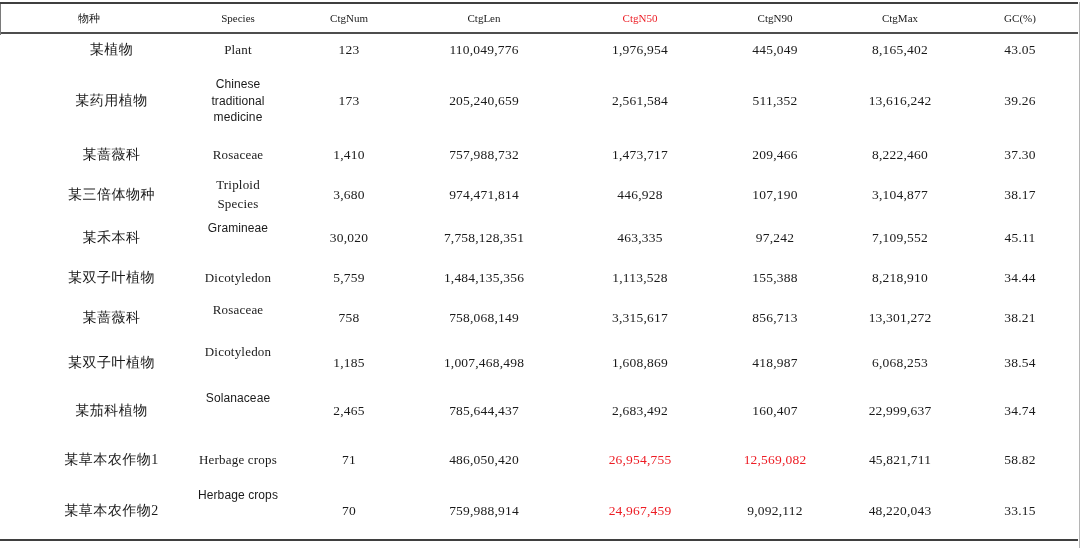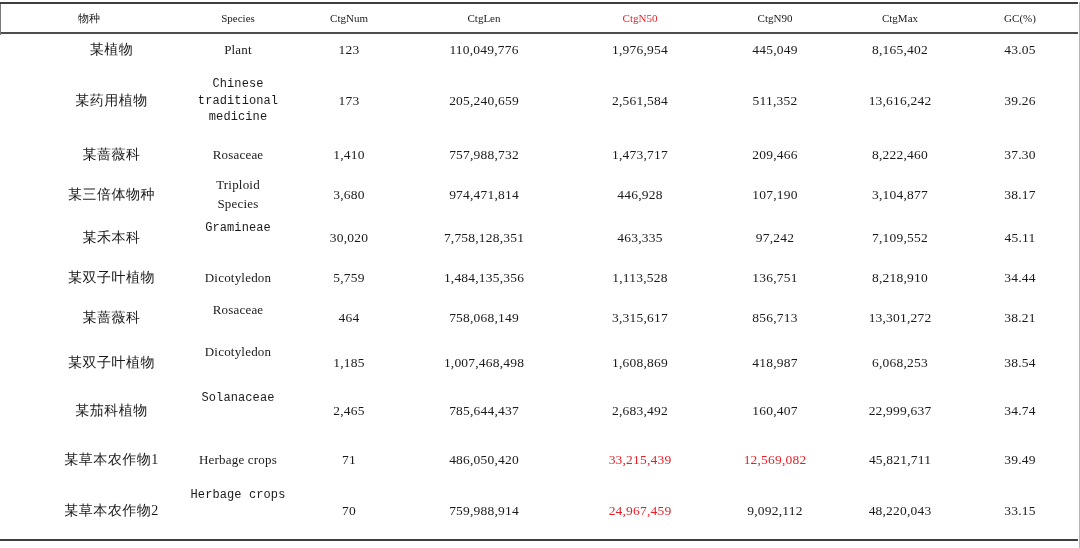--- a/index.html
+++ b/index.html
@@ -20,21 +20,21 @@
   col.c1{width:178px;} col.c2{width:120px;} col.c3{width:102px;} col.c4{width:168px;}
   col.c5{width:144px;} col.c6{width:126px;} col.c7{width:124px;} col.c8{width:116px;}
   th, td { text-align:center; vertical-align:middle; padding:0 2px; font-weight:normal; }
   thead th {
     height:30px; font-size:11px;
     border-bottom:2px solid #4d4d4d;
   }
   td { font-size:13.5px; letter-spacing:0.2px; }
   td.cn { font-size:14px; letter-spacing:0.5px;padding-left:47px; }
   td.sp { font-size:13px;text-align:center; }
-  td.sp.sans { font-family:Liberation Mono, monospace; font-size:12px; letter-spacing:0.1px; }
+  td.sp.sans { font-family:Liberation Sans, sans-serif; font-size:12px; letter-spacing:0.1px; }
   td.sp.prewrap { white-space:pre-line; line-height:1.4; }
   td.sp.raised { vertical-align:top; padding-top:5px; }
   .red { color:var(--red-color); }
   
   tbody tr:nth-child(1)  { height:33px; }
   tbody tr:nth-child(2)  { height:70px; }
   tbody tr:nth-child(3)  { height:37px; }
   tbody tr:nth-child(4)  { height:43px;margin-left:24px; }
   tbody tr:nth-child(5)  { height:43px; }
   tbody tr:nth-child(6)  { height:38px; }
@@ -129,28 +129,28 @@
         <td>97,242</td>
         <td>7,109,552</td>
         <td>45.11</td>
       </tr>
       <tr>
         <td class="cn">某双子叶植物</td>
         <td class="sp">Dicotyledon</td>
         <td>5,759</td>
         <td>1,484,135,356</td>
         <td>1,113,528</td>
-        <td>136,751</td>
+        <td>155,388</td>
         <td>8,218,910</td>
         <td>34.44</td>
       </tr>
       <tr>
         <td class="cn">某蔷薇科</td>
         <td class="sp raised">Rosaceae</td>
-        <td>464</td>
+        <td>758</td>
         <td>758,068,149</td>
         <td>3,315,617</td>
         <td>856,713</td>
         <td>13,301,272</td>
         <td>38.21</td>
       </tr>
       <tr>
         <td class="cn">某双子叶植物</td>
         <td class="sp raised">Dicotyledon</td>
         <td>1,185</td>
@@ -168,24 +168,24 @@
         <td>2,683,492</td>
         <td>160,407</td>
         <td>22,999,637</td>
         <td>34.74</td>
       </tr>
       <tr>
         <td class="cn">某草本农作物1</td>
         <td class="sp">Herbage crops</td>
         <td>71</td>
         <td>486,050,420</td>
-        <td class="red">33,215,439</td>
+        <td class="red">26,954,755</td>
         <td class="red">12,569,082</td>
         <td>45,821,711</td>
-        <td>39.49</td>
+        <td>58.82</td>
       </tr>
       <tr>
         <td class="cn">某草本农作物2</td>
         <td class="sp sans raised">Herbage crops</td>
         <td>70</td>
         <td>759,988,914</td>
         <td class="red">24,967,459</td>
         <td>9,092,112</td>
         <td>48,220,043</td>
         <td>33.15</td>

